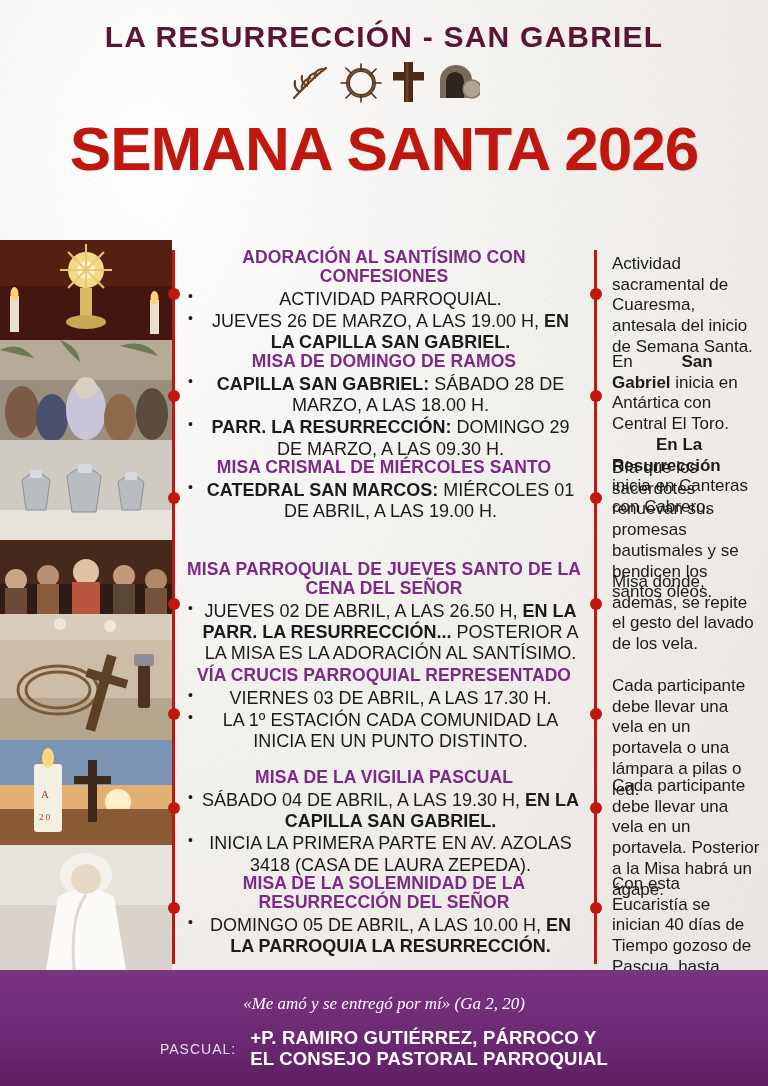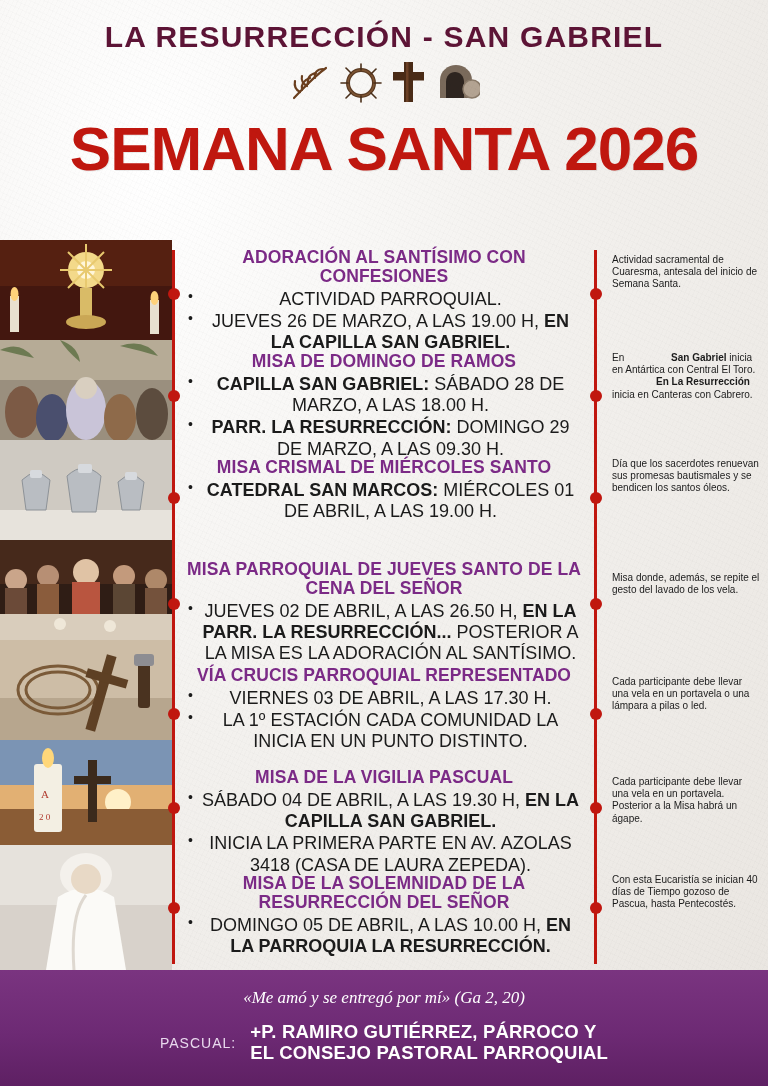--- a/index.html
+++ b/index.html
@@ -115,37 +115,37 @@
     content: "•";
     position: absolute; left: 2px; top: -1px;
     color: #1b1b1b;
     font-size: 14px;
   }
   .entry li b { font-weight: bold; }
 
   .note {
     position: absolute;
     left: 26px; right: 8px;
-    font-size: 10px;
+    font-size: 17px;
     line-height: 1.22;
     color: #1b1b1b;
   }
   .note b { font-weight: bold; margin-left: 44px; }
 
   
   .footer {
     position: absolute;
     left: 0; right: 0; bottom: 0;
     height: 116px;
     background: linear-gradient(180deg, #7a3480 0%, #6d2a74 55%, #5e2063 100%);
     color: #fff;
   }
   .quote {
     text-align: center;
-    padding-top: 18px;
+    padding-top: 24px;
     font-size: 17px;
     font-style: italic;
     font-family: "Liberation Serif", serif;
   }
   .invita-row {
     display: flex;
     align-items: center;
     justify-content: center;
     gap: 14px;
     margin-top: 14px;

